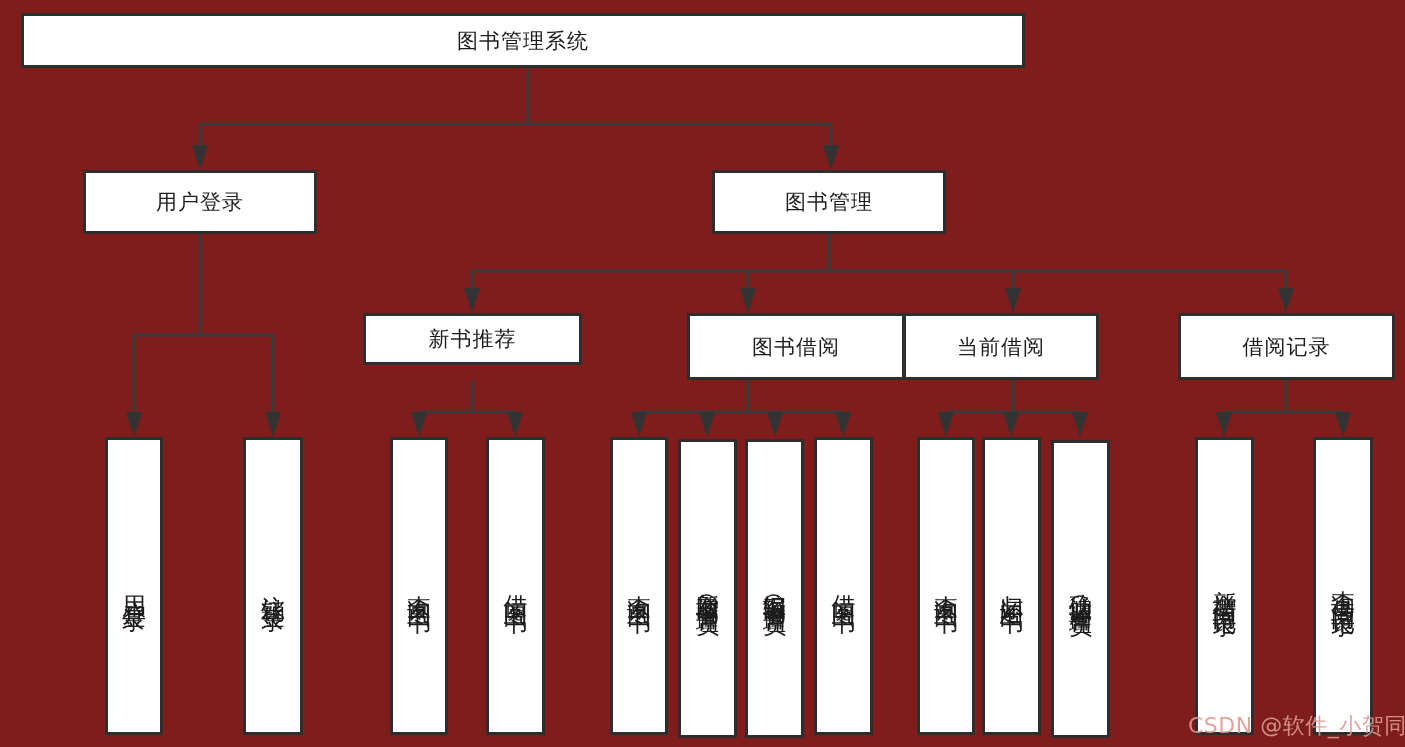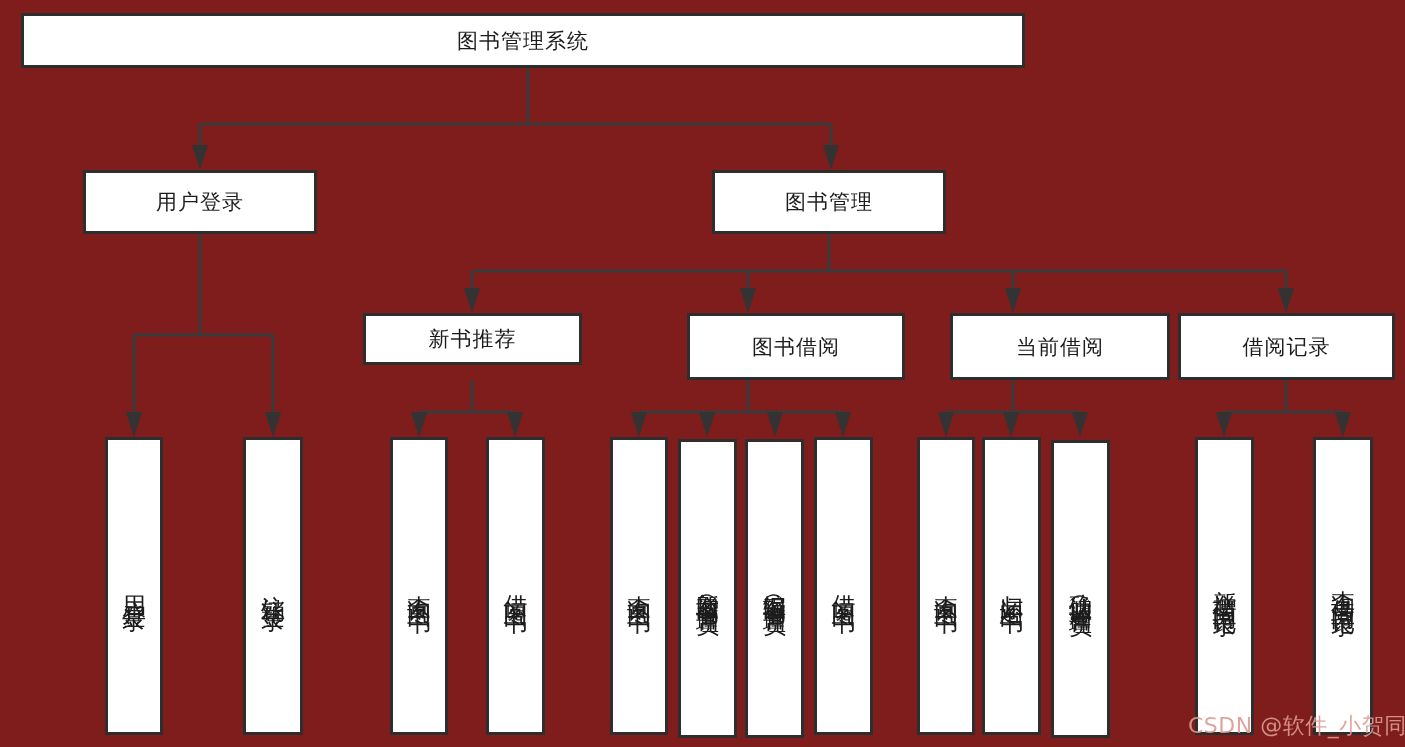--- a/index.html
+++ b/index.html
@@ -93,21 +93,21 @@
              M1343 437 l-8 -25 h16 z"></path>
   </svg>
 
   <div class="hbox" style="left:21px; top:13px; width:1004px; height:55px;">图书管理系统</div>
 
   <div class="hbox" style="left:83px; top:170px; width:234px; height:64px;">用户登录</div>
   <div class="hbox" style="left:712px; top:170px; width:234px; height:64px;">图书管理</div>
 
   <div class="hbox" style="left:363px; top:313px; width:219px; height:52px;">新书推荐</div>
   <div class="hbox" style="left:639px; top:313px; width:218px; height:67px;margin-left:48px;">图书借阅</div>
-  <div class="hbox" style="left:950px; top:313px; width:220px; height:67px;">当前借阅</div>
+  <div class="hbox" style="left:903px; top:313px; width:196px; height:67px;">当前借阅</div>
   <div class="hbox" style="left:1178px; top:313px; width:217px; height:67px;font-family:Liberation Serif, serif;">借阅记录</div>
 
   <div class="vbox" style="left:105px; top:437px; width:58px; height:298px;">用户登录</div>
   <div class="vbox" style="left:243px; top:437px; width:60px; height:298px;">注销登录</div>
 
   <div class="vbox" style="left:390px; top:437px; width:58px; height:298px;">查询图书</div>
   <div class="vbox" style="left:486px; top:437px; width:59px; height:298px;">借阅图书</div>
 
   <div class="vbox" style="left:610px; top:437px; width:58px; height:298px;">查询图书</div>
   <div class="vbox" style="left:678px; top:439px; width:59px; height:299px; font-size:23px; letter-spacing:3px;">新增图书（管理员）</div>

